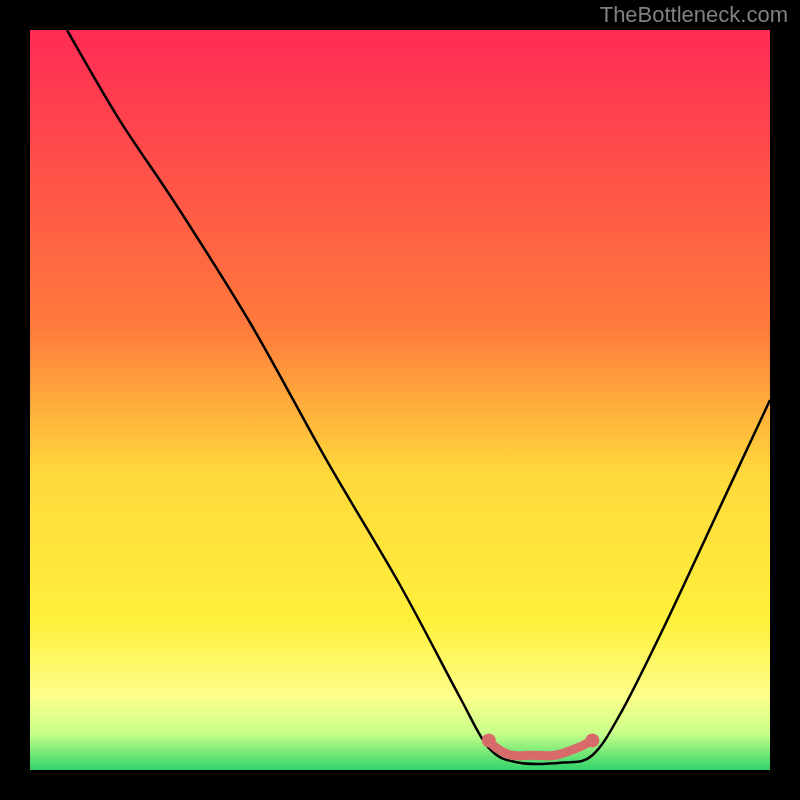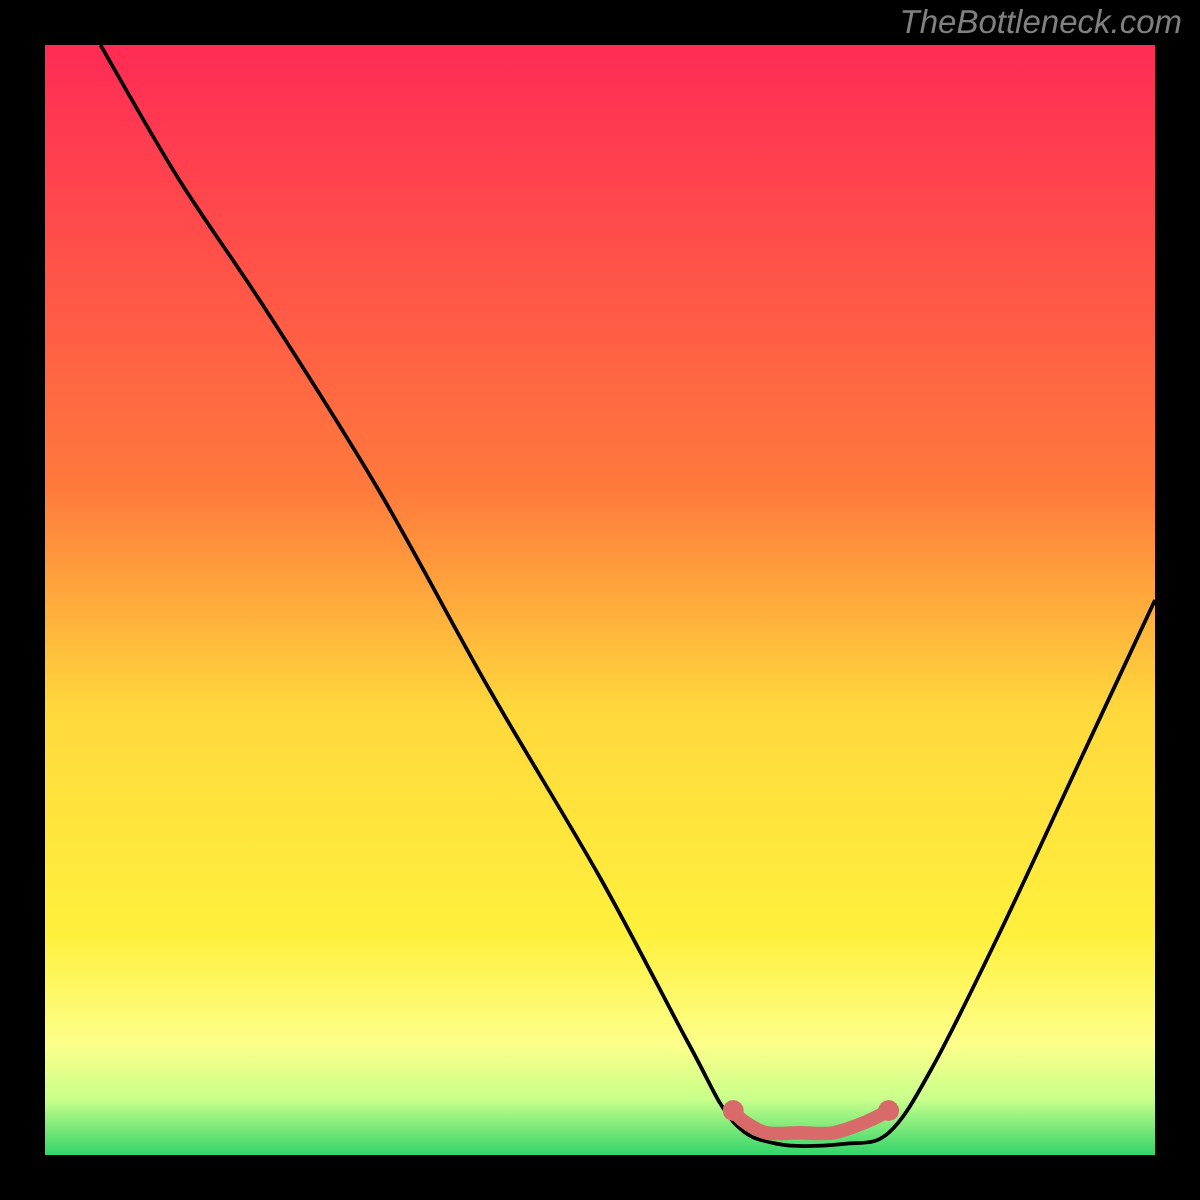--- a/index.html
+++ b/index.html
@@ -12,21 +12,20 @@
     font-family: Arial, Helvetica, sans-serif;
   }
   .watermark {
     position: absolute;
     top: 2px;
     right: 12px;
     color: #808080;
     font-size: 22px;
     font-weight: 500;
     z-index: 10;
-    font-style: italic;
   }
   .plot-area {
     position: absolute;
     left: 30px;
     top: 30px;
     width: 740px;
     height: 740px;
   }
   svg {
     display: block;

